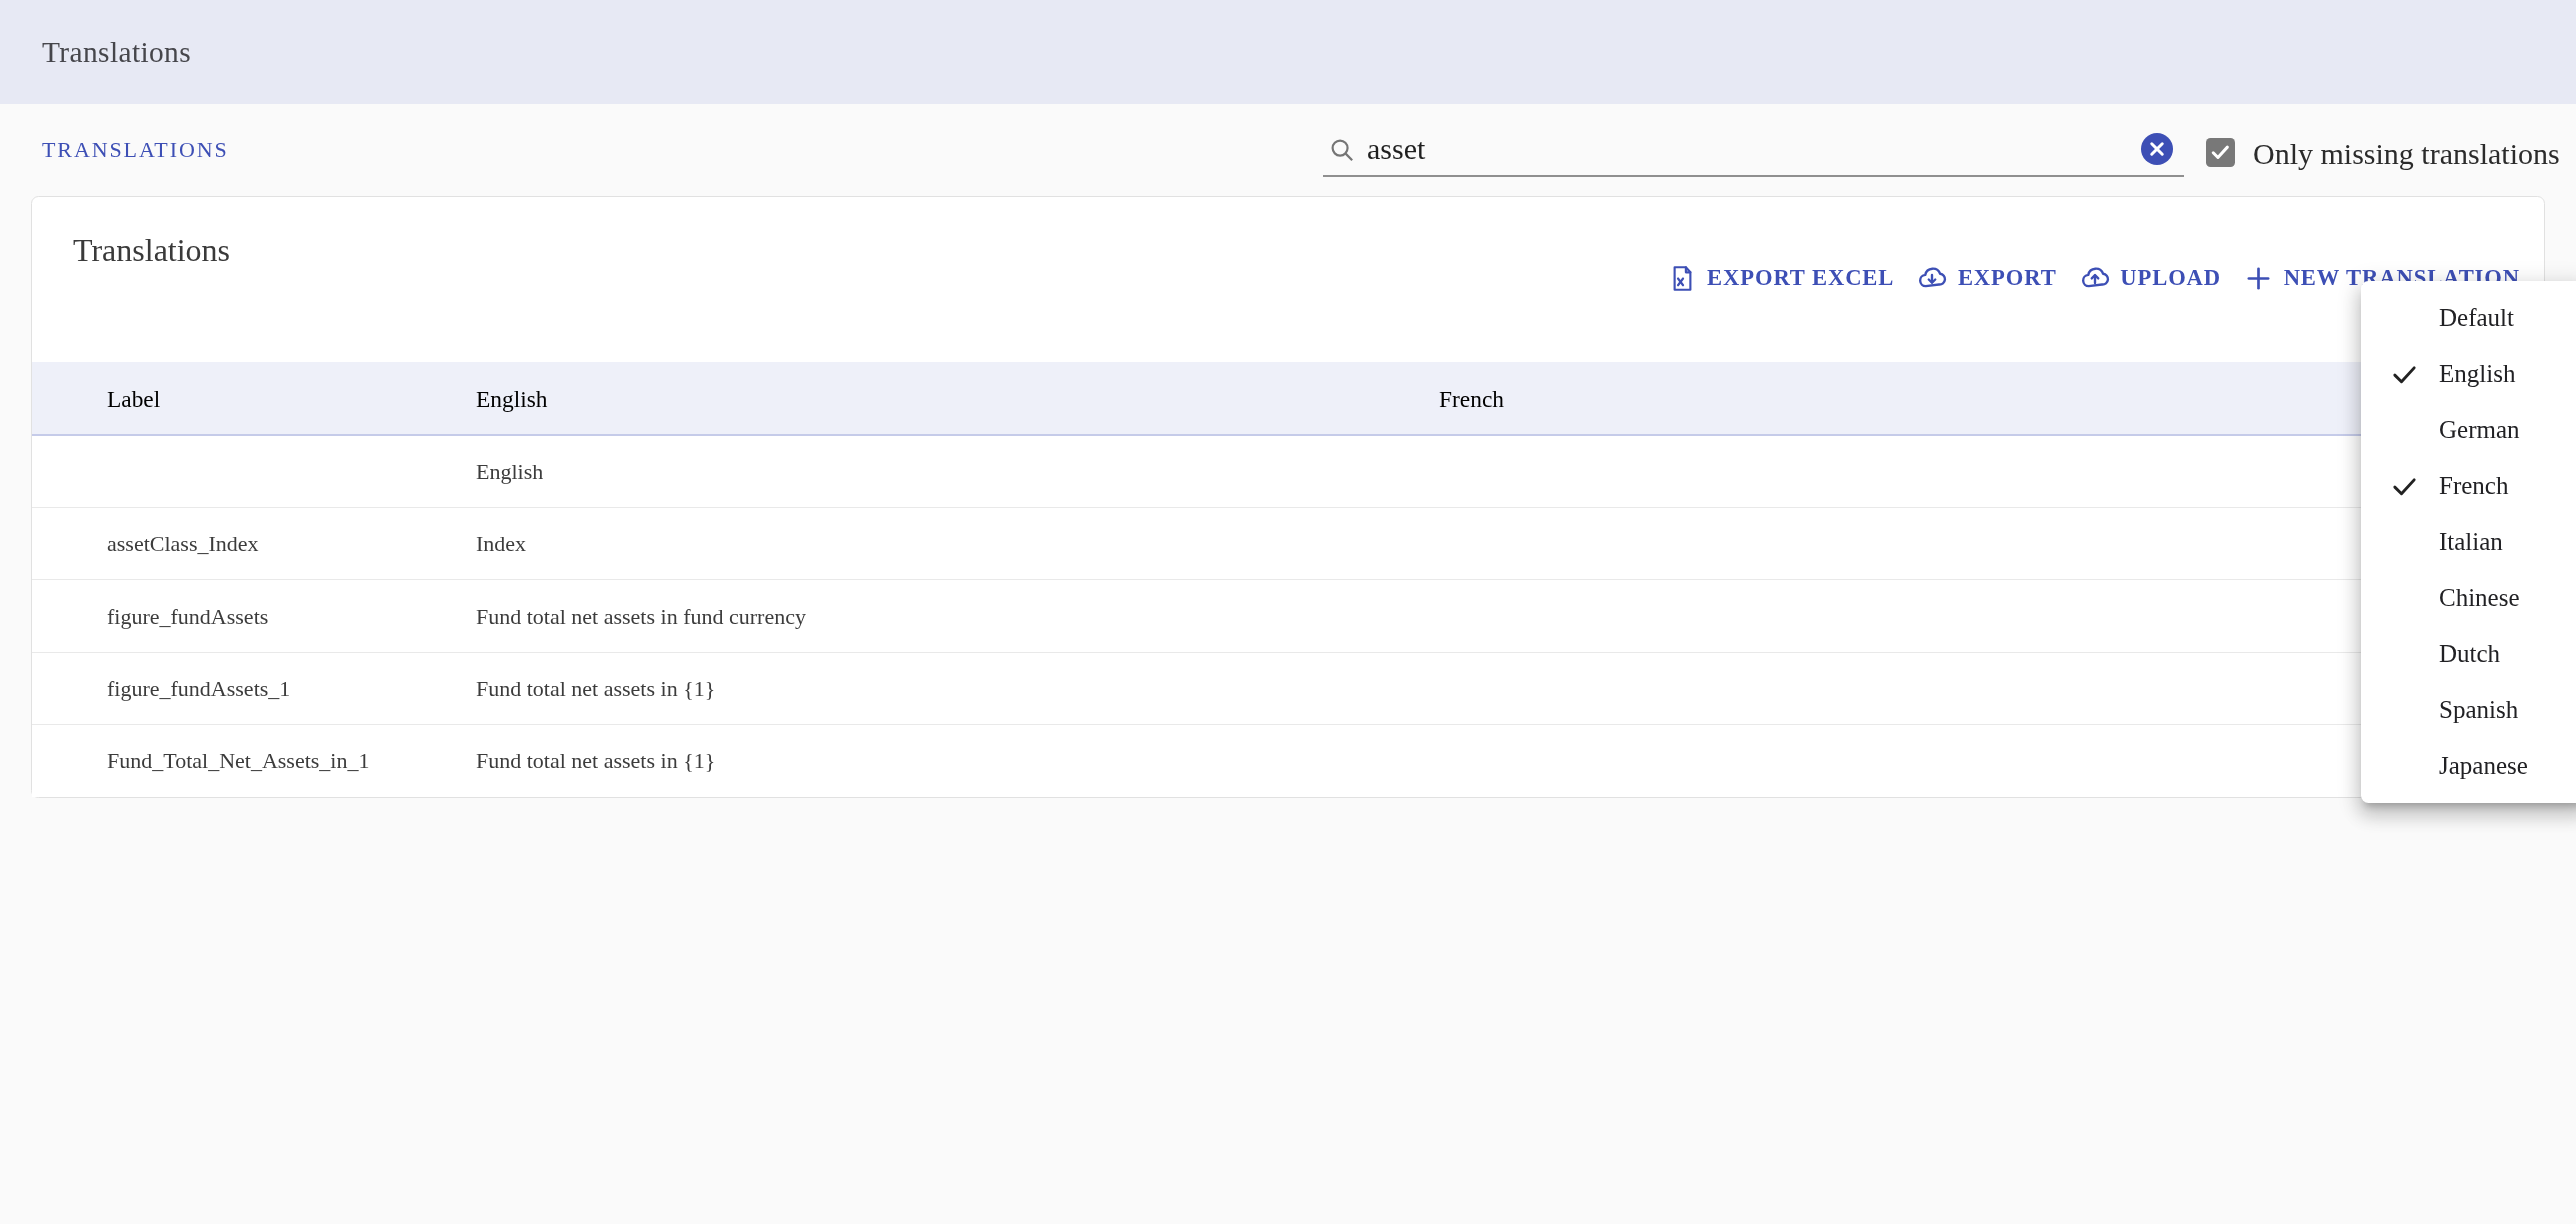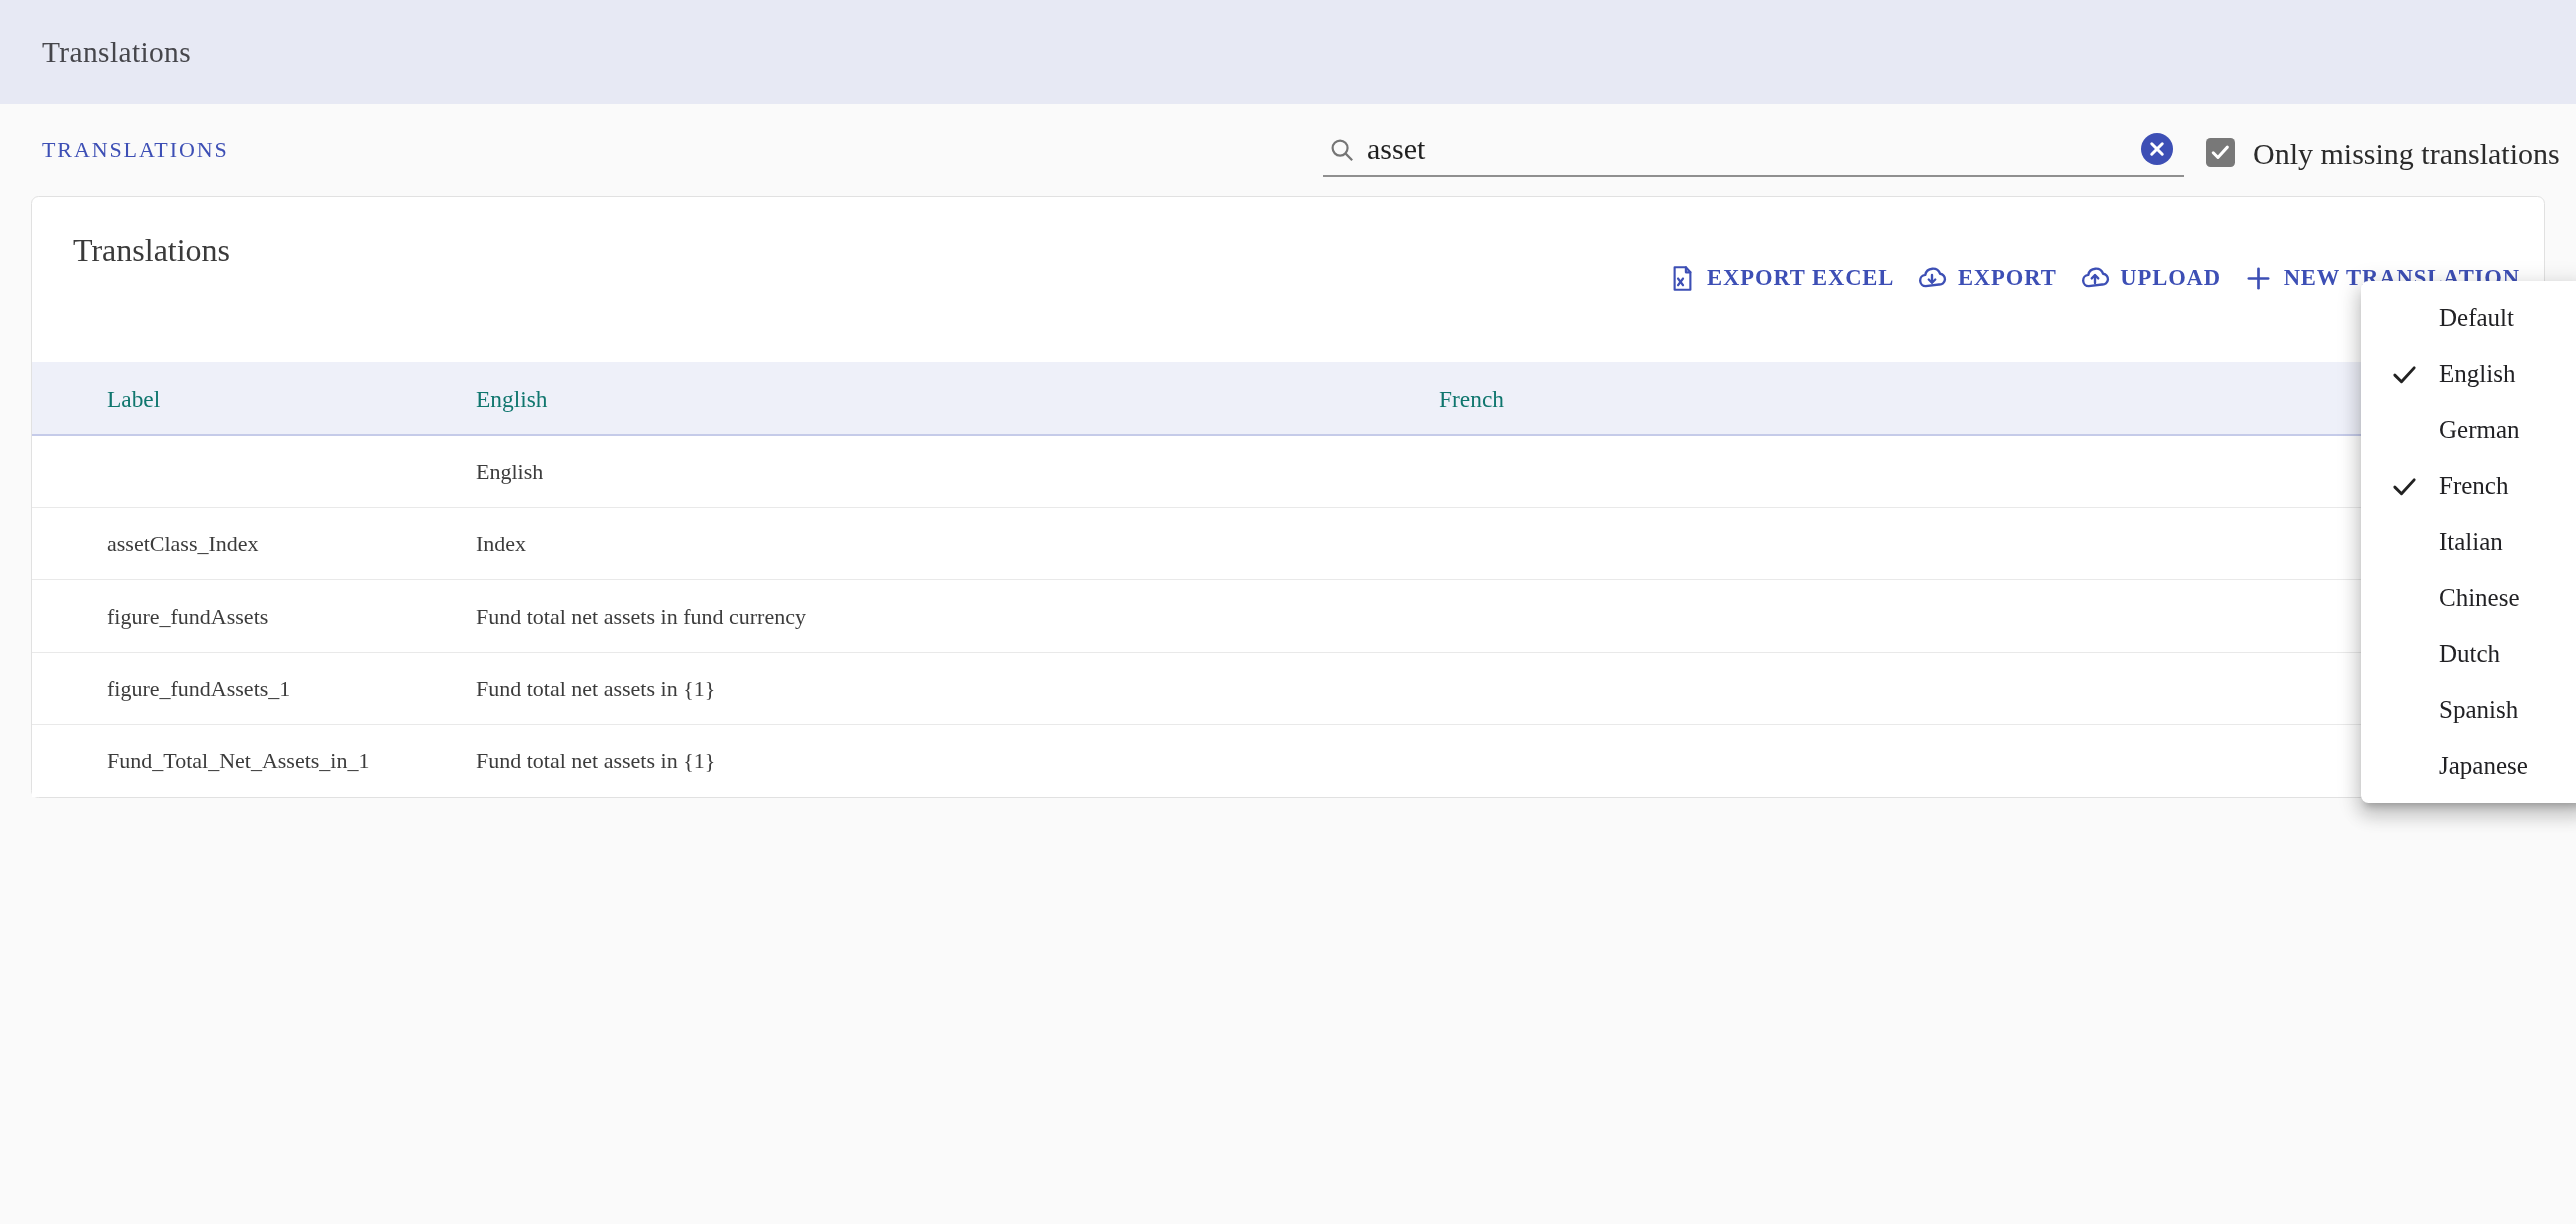--- a/index.html
+++ b/index.html
@@ -72,21 +72,21 @@
     color:#3d4fb5; font-family:inherit;
     font-size:22.6px; font-weight:700; letter-spacing:0.9px;
   }
 
   
   .thead {
     position:absolute; left:0; top:165px; width:2511px; height:74px;
     background:#eef0f9; border-bottom:2.3px solid #c5cbe9;
   }
   .th { position:absolute; top:0; height:74px; display:flex; align-items:center;
-        font-size:23.4px; color:#0f766e; }
+        font-size:23.4px; color:#000000; }
   .col1 { left:75px; } .col2 { left:444px; } .col3 { left:1407px; }
   .trow {
     position:absolute; left:0; width:2511px; height:72px;
     border-bottom:1.5px solid #e9e9e9; cursor:pointer; background:#fff;
   }
   .trow.last { border-bottom:none; }
   .td { position:absolute; top:0; height:71px; display:flex; align-items:center;
         font-size:22px; color:#3c3c3c; }
 
   

